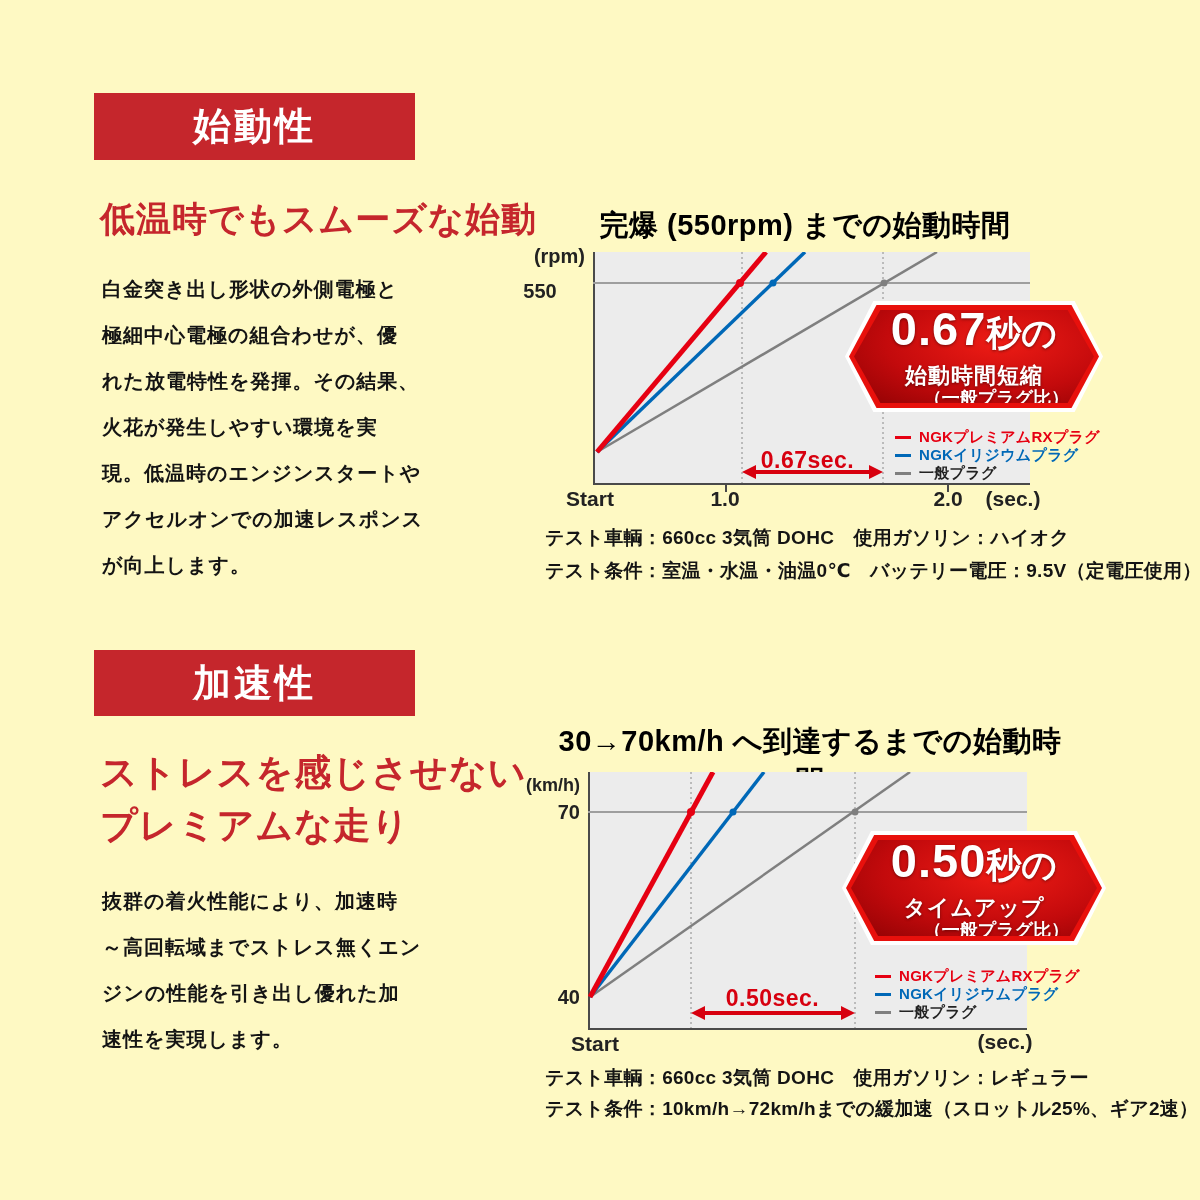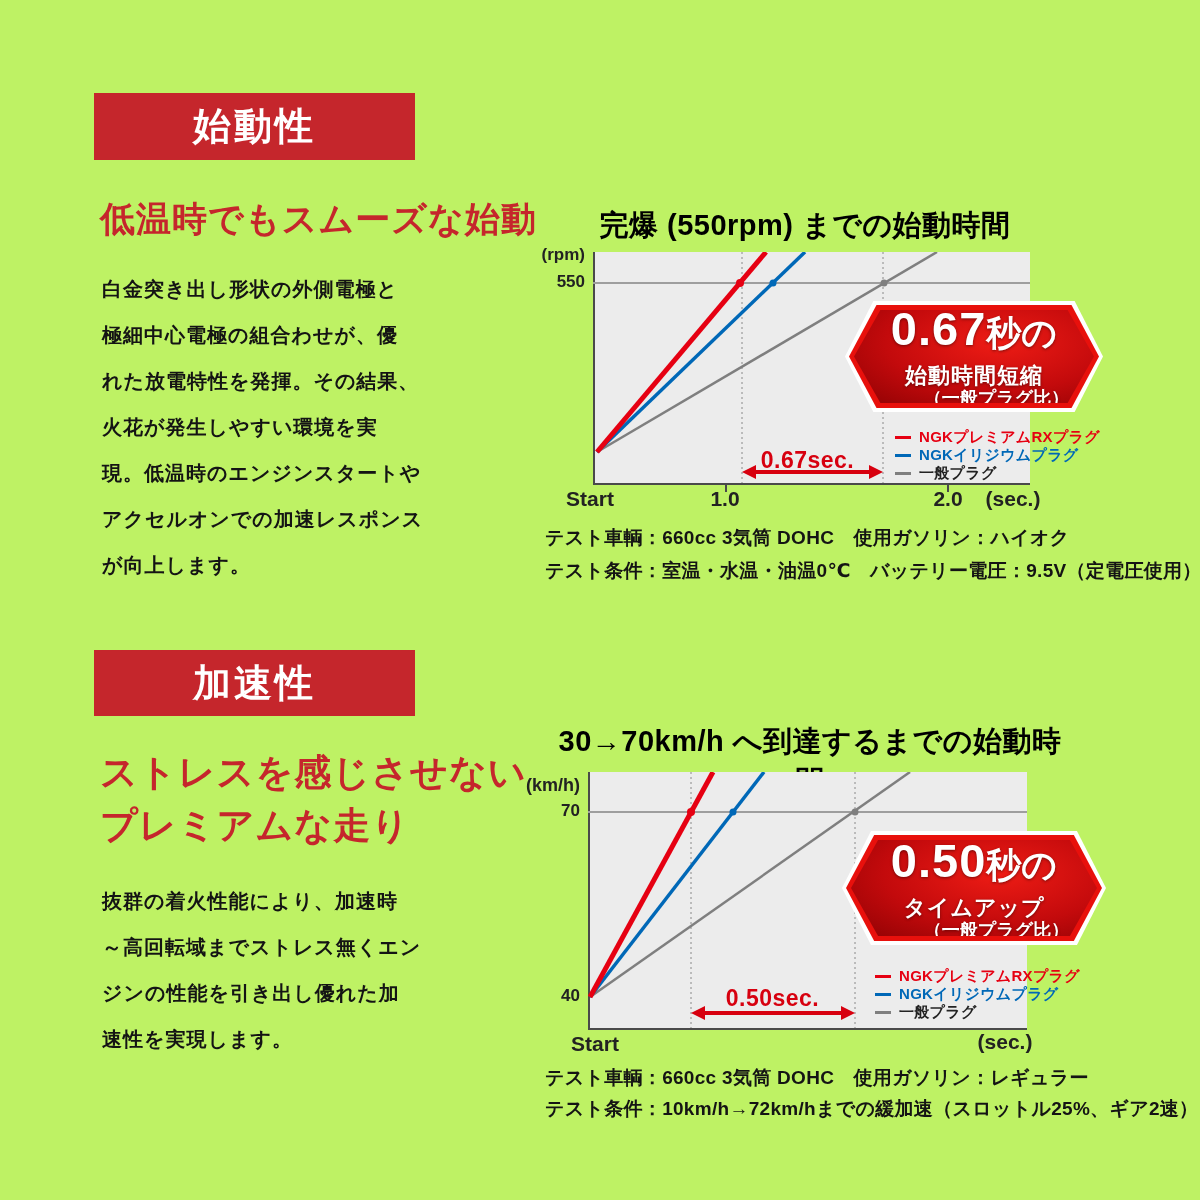--- a/index.html
+++ b/index.html
@@ -1,30 +1,30 @@
 <!DOCTYPE html>
 <html><head>
 <meta charset="utf-8">
 <style>
   html,body{margin:0;padding:0;background:#fff;}
-  .page{position:relative;width:1200px;height:1200px;background:#bef264;overflow:hidden;
+  .page{position:relative;width:1200px;height:1200px;background:#fef9c3;overflow:hidden;
         font-family:"Liberation Sans","DejaVu Sans",sans-serif;color:#111;}
   .abs{position:absolute;}
 
   
   .sec-badge{background:#c5262c;color:#fff;text-align:center;font-weight:700;
              font-size:38px;letter-spacing:3px;display:flex;align-items:center;justify-content:center;}
   .sec-heading{color:#c5262c;font-weight:800;font-size:35px;letter-spacing:1px;line-height:53px;}
   .body-text{font-size:20px;font-weight:600;line-height:46px;letter-spacing:1px;color:#141414;}
 
   
   .chart-title{font-size:29px;font-weight:700;text-align:center;color:#000;letter-spacing:0.5px;}
   .plot{background:#ececec;border-left:2px solid #4a4a4a;border-bottom:2px solid #4a4a4a;}
   .gridline{background:#9e9e9e;height:2px;}
-  .ylab{font-size:17px;font-weight:600;text-align:right;color:#222;}
+  .ylab{font-size:20px;font-weight:600;text-align:right;color:#222;}
   .xlab{font-size:21px;font-weight:600;text-align:center;color:#222;}
   .tick{width:2px;height:7px;background:#4a4a4a;}
   .arrow-label{font-size:23px;font-weight:800;color:#d7000f;text-align:center;letter-spacing:0.5px;}
 
   .legend{display:flex;flex-direction:column;gap:2px;}
   .legend-row{display:flex;align-items:center;gap:8px;height:16px;}
   .legend-dash{width:16px;height:3px;}
   .legend-text{font-size:15px;font-weight:700;letter-spacing:0.3px;white-space:nowrap;}
   .lg-red .legend-dash{background:#e60012;} .lg-red .legend-text{color:#e60012;}
   .lg-blue .legend-dash{background:#0068b7;} .lg-blue .legend-text{color:#0068b7;}
@@ -67,21 +67,21 @@
     <div>アクセルオンでの加速レスポンス</div>
     <div>が向上します。</div>
   </div>
 
   <div class="abs chart-title" style="left:555px;top:206px;width:500px;">完爆 (550rpm) までの始動時間</div>
 
   <div class="abs plot" style="left:593px;top:252px;width:435px;height:231px;"></div>
   <div class="abs gridline" style="left:593px;top:282px;width:437px;"></div>
 
   <div class="abs ylab" style="left:495px;top:245px;width:90px;">(rpm)</div>
-  <div class="abs ylab" style="left:495px;top:272px;width:90px;">550</div>
+  <div class="abs ylab" style="left:495px;top:280px;width:90px;text-align:center;">550</div>
 
   <svg class="abs" style="left:593px;top:252px;" width="436" height="231" viewBox="0 0 436 231">
     <line x1="149" y1="0" x2="149" y2="231" stroke="#9a9a9a" stroke-width="1.2" stroke-dasharray="2 3"></line>
     <line x1="290" y1="0" x2="290" y2="231" stroke="#9a9a9a" stroke-width="1.2" stroke-dasharray="2 3"></line>
     <line x1="4" y1="200" x2="344" y2="0" stroke="#7f7f7f" stroke-width="2.5"></line>
     <line x1="4" y1="200" x2="212" y2="0" stroke="#0068b7" stroke-width="3.5"></line>
     <line x1="4" y1="200" x2="173" y2="0" stroke="#e60012" stroke-width="5"></line>
     <circle cx="147" cy="31" r="4" fill="#e60012"></circle>
     <circle cx="180" cy="31" r="3.5" fill="#0068b7"></circle>
     <circle cx="291" cy="31" r="3.5" fill="#7f7f7f"></circle>

